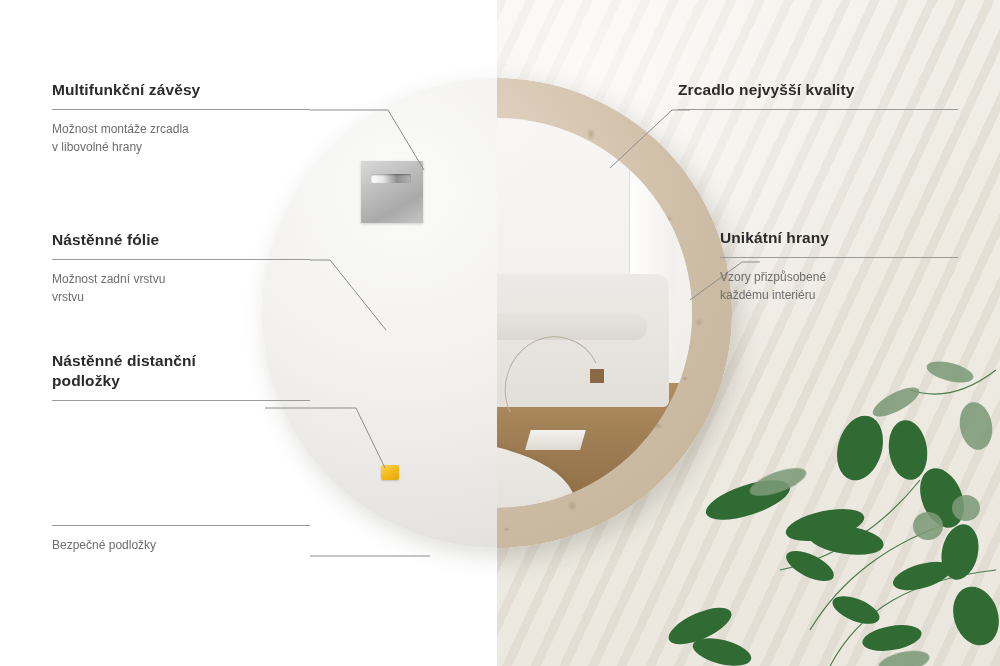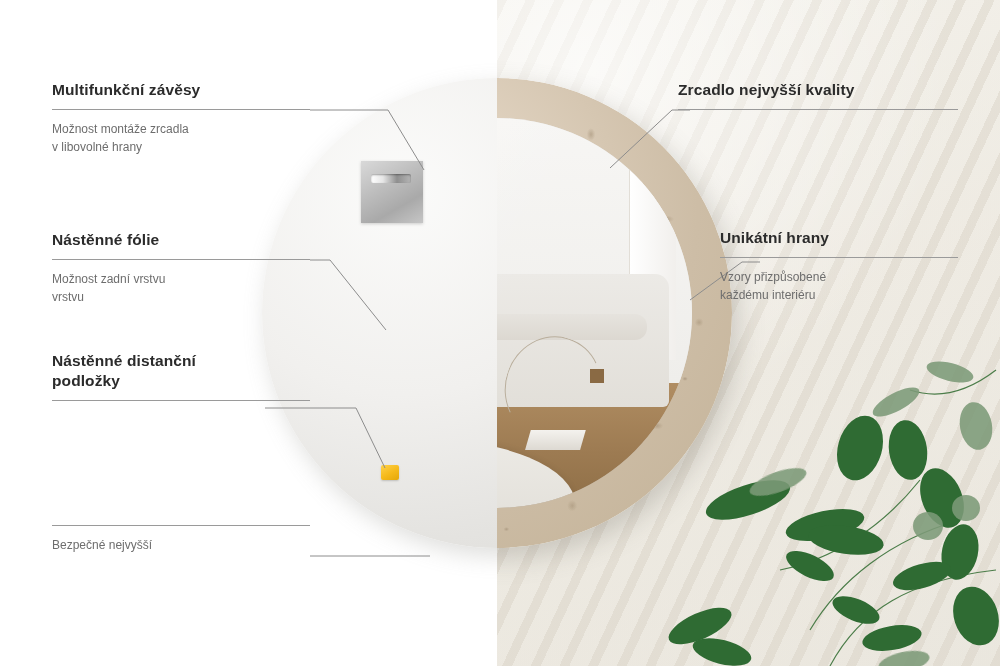--- a/index.html
+++ b/index.html
@@ -259,21 +259,21 @@
     <h3>
       <span>Nástěnné distanční</span><br>
       <span>podložky</span>
     </h3>
     <div class="rule"></div>
   </div>
 
   <div class="callout left-callout w-left" style="top:525px;">
     <div class="rule"></div>
     <p>
-      <span>Bezpečné nejvyšší</span>
+      <span>Bezpečné podložky</span>
     </p>
   </div>
 
   <div class="callout right-callout w-right" style="top:80px;width:280px;">
     <h3>Zrcadlo nejvyšší kvality</h3>
     <div class="rule"></div>
   </div>
 
   <div class="callout right-callout w-right" style="top:228px;">
     <h3>Unikátní hrany</h3>

